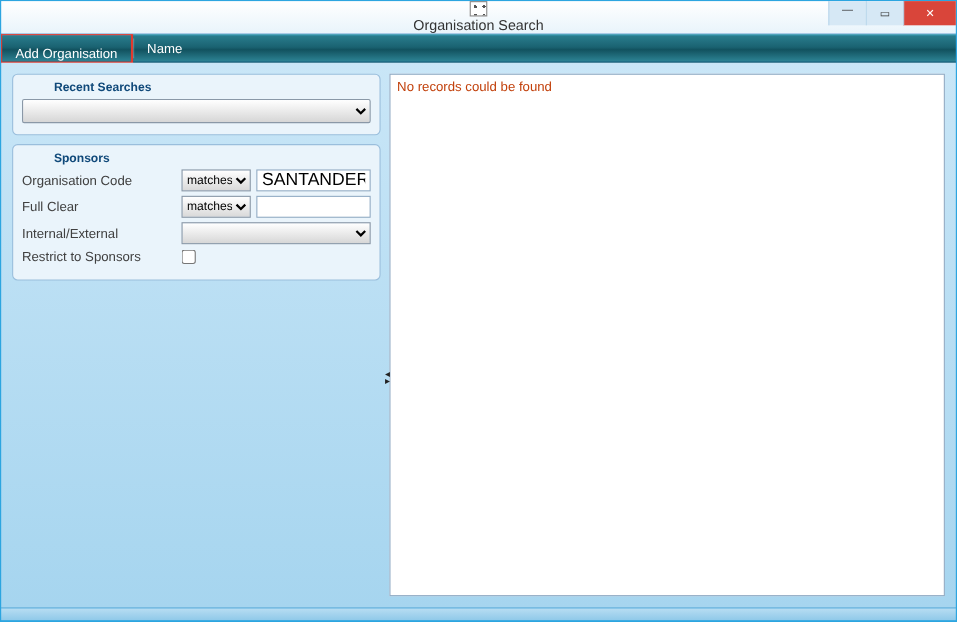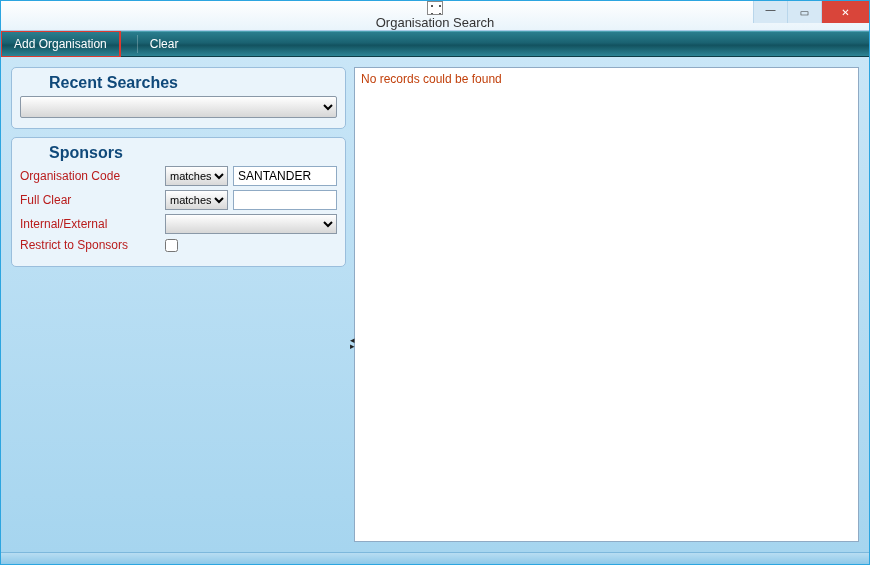--- a/index.html
+++ b/index.html
@@ -81,24 +81,24 @@
     cursor: pointer;
     font-family: inherit;
   }
   .toolbar .divider {
     width: 1px;
     background: rgba(255,255,255,0.25);
     margin: 3px 0;
   }
   .highlight-box {
     border: 2px solid #e03a2f;
-    margin: -2px 16px -2px -1px;
+    margin: -2px 0 -2px -1px;
     padding: 0;
     display: flex;
-    align-items: center;
+    align-items: flex-end;
   }
   
   .client {
     display: flex;
     padding: 10px 10px 10px 10px;
     gap: 8px;
     height: calc(100% - 30px - 26px - 12px);
     background: linear-gradient(#c9e6f7, #a6d5ef);
     position: relative;
   }
@@ -115,55 +115,55 @@
   }
   .panel {
     border: 1px solid #9abedc;
     border-radius: 5px;
     background: #eaf4fb;
     padding: 6px 8px 10px 8px;
   }
   .panel-title {
     color: #10497a;
     font-weight: bold;
-    font-size: 16px;
+    font-size: 11px;
     margin-bottom: 4px;
     padding-left: 29px;
   }
   .wide-select {
     width: 100%;
     height: 22px;
     background: linear-gradient(#ffffff, #d6d6d6);
     border: 1px solid #8a98a7;
     border-radius: 2px;
   }
   .form-row {
     display: flex;
     align-items: center;
     margin: 4px 0;
     gap: 5px;
   }
   .form-label {
-    color: #b91c1c;
+    color: #404040;
     width: 140px;
     font-size: 12px;
   }
   select.match-op {
     height: 20px;
     background: linear-gradient(#ffffff, #d9d9d9);
     border: 1px solid #8a98a7;
     font-size: 11px;
     width: 63px;
   }
   input.text-field {
     height: 20px;
     border: 1px solid #8faac4;
     background: #fff;
     padding: 0 4px;
-    font-size: 12px;
+    font-size: 16px;
     flex: 1;
     min-width: 0;
   }
   select.wide {
     height: 20px;
     flex: 1;
     min-width: 0;
     background: linear-gradient(#ffffff, #d7d7d7);
     border: 1px solid #8a98a7;
   }
@@ -206,21 +206,21 @@
         <span>✕</span>
       </div>
   </div>
 </div>
 
 <div class="toolbar">
   <span class="highlight-box">
     <button>Add Organisation</button>
   </span>
   <span class="divider"></span>
-  <button>Clear</button>
+  <button>Name</button>
 </div>
 
 <div class="client">
   <div class="left-col">
 
     <div class="panel">
       <div class="panel-title">Recent Searches</div>
       <select class="wide-select"></select>
     </div>
 

